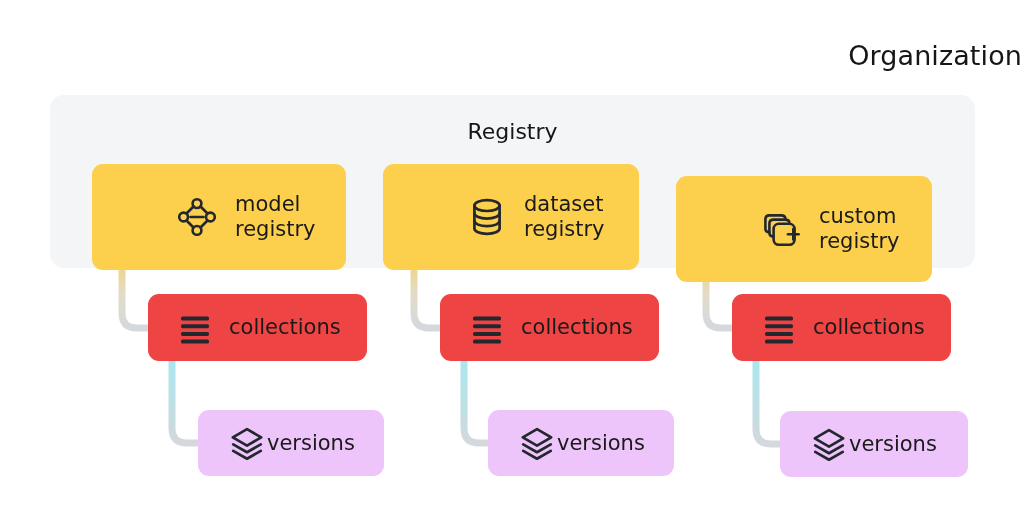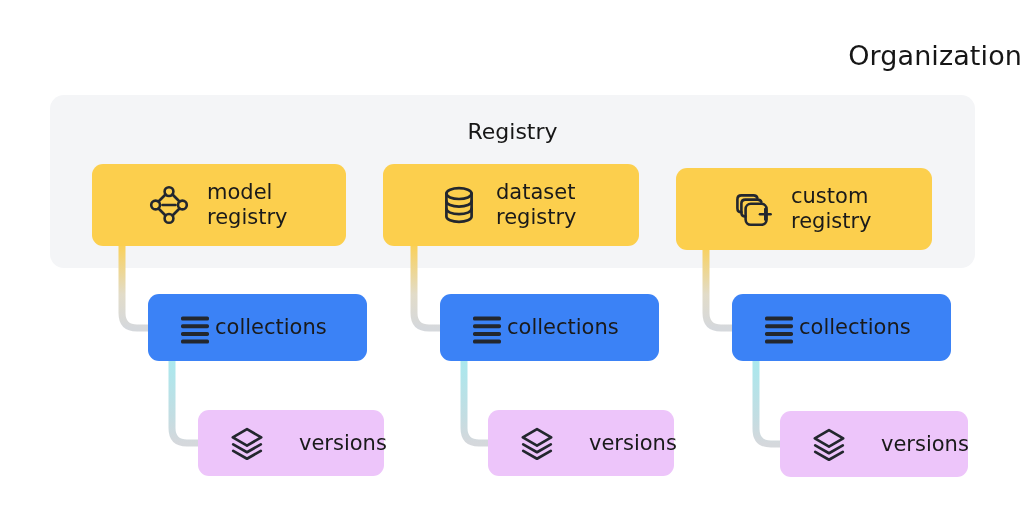--- a/index.html
+++ b/index.html
@@ -71,39 +71,39 @@
 
   
   .card {
     position: absolute;
     display: flex;
     align-items: center;
     box-sizing: border-box;
   }
 
   .card-registry {
-    height: 82px;
+    height: 106px;
     background: #fccf4d;
     border-radius: 11px;
-    padding-left: 56px;
+    padding-left: 84px;
     gap: 17px;
   }
   .card-collections {
     height: 67px;
-    background: #3b82f6;
+    background: #ef4444;
     border-radius: 11px;
     padding-left: 31px;
-    gap: 4px;
+    gap: 18px;
   }
   .card-versions {
     height: 66px;
     background: #edc5fa;
     border-radius: 11px;
     padding-left: 31px;
-    gap: 34px;
+    gap: 2px;
   }
 
   .card-icon {
     flex: 0 0 auto;
     display: block;
     line-height: 0;
   }
   .card-label {
     font-size: 21px;
     line-height: 1.18;
@@ -236,21 +236,21 @@
         <g fill="none" stroke="#23272e" stroke-width="2.7" stroke-linejoin="round" stroke-linecap="round">
           <path d="M18 4.2 L32.2 12.4 L18 20.6 L3.8 12.4 Z"></path>
           <path d="M4.2 19.4 L18 27.2 L31.8 19.4"></path>
           <path d="M4.2 25.9 L18 33.7 L31.8 25.9"></path>
         </g>
       </svg>
     </span>
     <span class="card-label">versions</span>
   </div>
 
-  <div class="card card-registry" style="left:676px; top:168px; width:256px;">
+  <div class="card card-registry" style="left:676px; top:176px; width:256px;">
     <span class="card-icon">
       <svg width="42" height="42" viewBox="0 0 42 42" xmlns="http://www.w3.org/2000/svg">
         <g fill="none" stroke="#23272e" stroke-width="2.6" stroke-linecap="round" stroke-linejoin="round">
           <path d="M9.4 24.2 C7.0 24.2 5.4 22.6 5.4 20.2 L5.4 11.4 C5.4 9.0 7.0 7.4 9.4 7.4 L21.6 7.4 C23.4 7.4 24.8 8.4 25.4 9.9"></path>
           <path d="M13.4 28.4 C11.0 28.4 9.4 26.8 9.4 24.4 L9.4 15.6 C9.4 13.2 11.0 11.6 13.4 11.6 L25.6 11.6 C27.4 11.6 28.8 12.6 29.4 14.1"></path>
           <rect x="13.6" y="15.8" width="21.0" height="21.0" rx="5.2" fill="none"></rect>
           <path d="M28.0 26.3 L38.6 26.3"></path>
           <path d="M33.3 21.0 L33.3 31.6"></path>
         </g>
       </svg>

